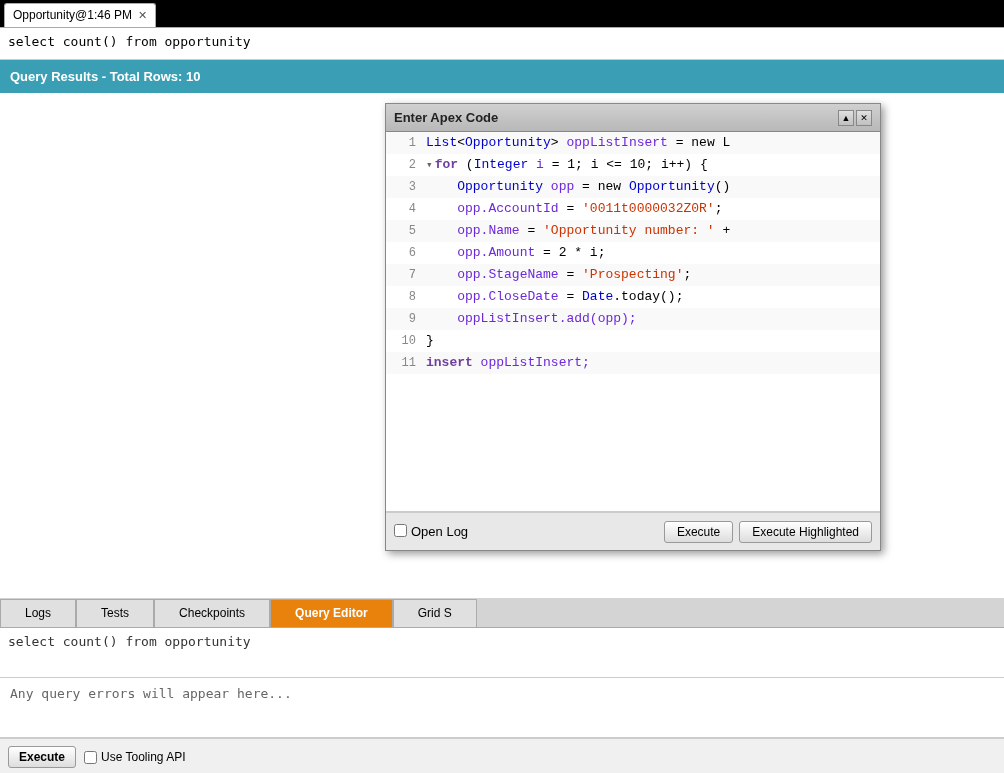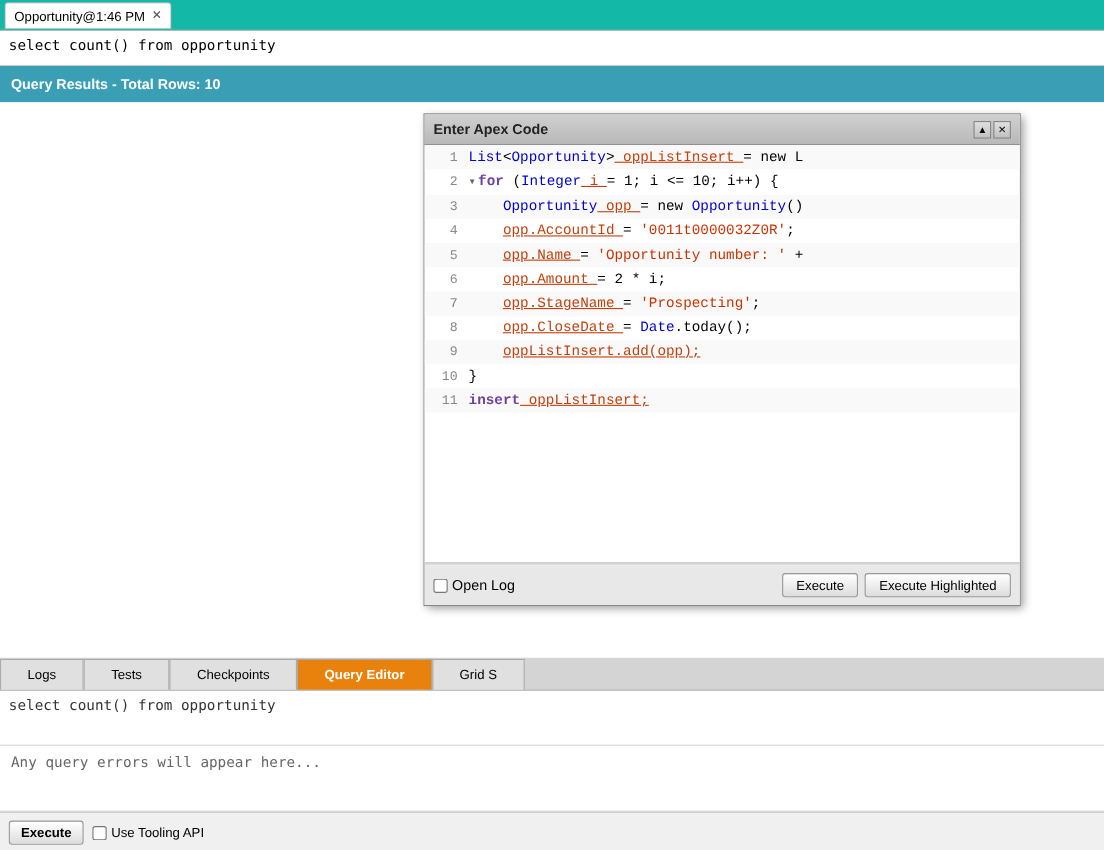--- a/index.html
+++ b/index.html
@@ -9,22 +9,22 @@
       background: #f0f0f0;
       width: 1004px;
       height: 773px;
       overflow: hidden;
       position: relative;
     }
 
     
     .tab-bar {
       display: flex;
-      align-items: flex-start;
-      background: #14b8a6;
+      align-items: center;
+      background: #000000;
       border-bottom: 1px solid #aaa;
       padding: 2px 4px 0 4px;
       height: 28px;
     }
     .tab {
       display: flex;
       align-items: center;
       background: #e8e8e8;
       border: 1px solid #aaa;
       border-bottom: none;
@@ -190,21 +190,21 @@
       gap: 4px;
       font-size: 12px;
       cursor: pointer;
     }
 
     
     .modal {
       background: #f0f0f0;
       border: 1px solid #888;
       box-shadow: 3px 3px 8px rgba(0,0,0,0.4);
-      width: 543px;
+      width: 496px;
       position: absolute;
       top: 10px;
       left: 385px;
     }
     .modal-titlebar {
       background: linear-gradient(to bottom, #d0d0d0, #b8b8b8);
       border-bottom: 1px solid #888;
       padding: 5px 8px;
       display: flex;
       align-items: center;
@@ -263,39 +263,39 @@
     .line-content {
       flex: 1;
       white-space: nowrap;
       overflow: visible;
     }
 
     
     .kw { color: #7040a0; font-weight: bold; } 
     .type { color: #0000cc; } 
     .str { color: #cc3300; } 
-    .id { color: #c2410c; text-decoration: underline; } 
+    .id { color: #6d28d9; } 
     .op { color: #000; } 
     .num { color: #000; }
     .arrow { color: #666; font-size: 11px; margin-right: 2px; }
 
     
     .modal-footer {
       display: flex;
       align-items: center;
       justify-content: flex-end;
       padding: 6px 8px;
       gap: 6px;
       background: #e8e8e8;
       border-top: 1px solid #ccc;
       height: 38px;
     }
     .modal-footer-left {
       display: flex;
-      align-items: flex-end;
+      align-items: flex-start;
       gap: 4px;
       margin-right: auto;
     }
     .modal-btn {
       background: linear-gradient(to bottom, #fff, #ddd);
       border: 1px solid #999;
       border-radius: 3px;
       padding: 3px 12px;
       font-size: 12px;
       cursor: pointer;

